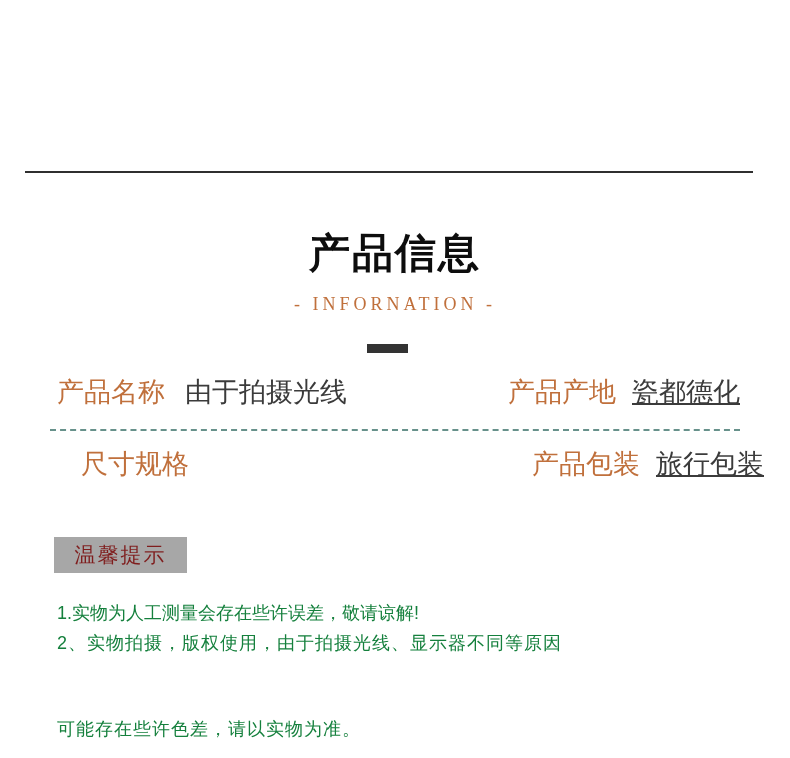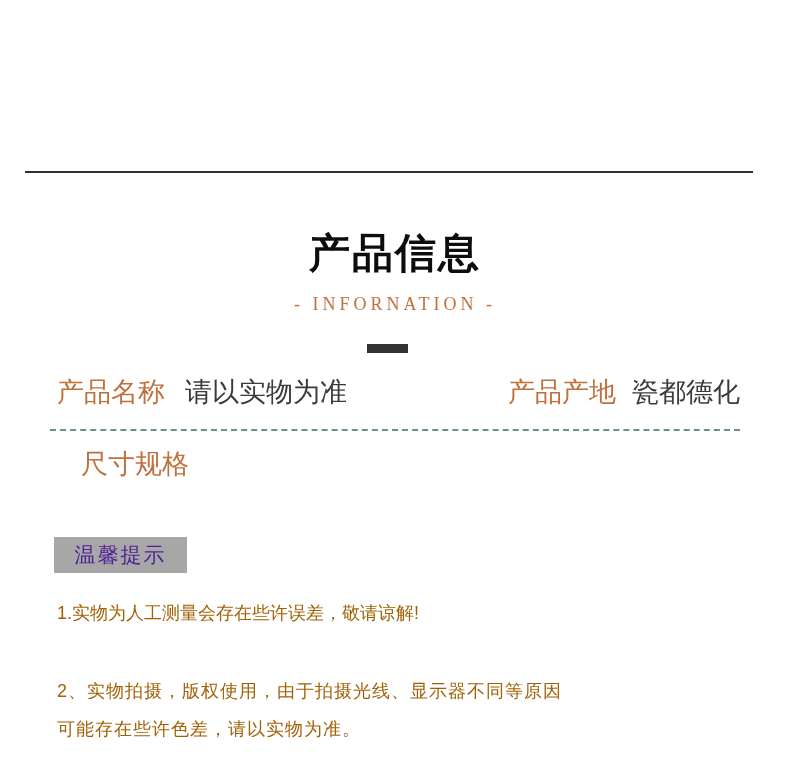--- a/index.html
+++ b/index.html
@@ -76,82 +76,84 @@
     position: absolute;
     color: #c0703c;
   }
   .spec-value {
     position: absolute;
     color: #3b3b3b;
   }
   .pos-l-label { left: 57px; }
   .pos-l-value { left: 185px; }
   .pos-r-label { left: 508px; }
-  .pos-r-value { left: 632px; }
+  .pos-r-value { left: 632px; text-decoration: underline; }
 
   .dotted-divider {
     position: absolute;
     left: 50px;
     top: 429px;
     width: 690px;
     height: 0;
     border-top: 2px dashed #67918b;
   }
 
   
   .tips-badge {
     position: absolute;
     left: 54px;
     top: 537px;
     width: 133px;
     height: 36px;
     background: #a7a7a7;
-    color: #4c1d95;
+    color: #7f1d1d;
     font-size: 21px;
     letter-spacing: 2px;
     text-align: center;
     line-height: 36px;
   }
   .tip-line {
     position: absolute;
     left: 57px;
     width: 700px;
-    color: #a16207;
+    color: #15803d;
     font-size: 18px;
     line-height: 24px;
     white-space: nowrap;
   }
   .tip-line.line-1 { top: 601px; }
-  .tip-line.line-2 { top: 631px; letter-spacing: 1px; margin-top: 48px; }
+  .tip-line.line-2 { top: 631px; letter-spacing: 1px; }
   .tip-line.line-3 { top: 697px; letter-spacing: 1px; margin-top: 20px; }
 </style>
 </head>
 <body>
 
 <div class="page">
 
   <div class="top-rule">
     <div class="top-rule-tab"></div>
   </div>
 
   <div class="title">产品信息</div>
 
   <div class="subtitle">- INFORNATION -</div>
 
   <div class="spec-row row-1">
     <span class="spec-label pos-l-label">产品名称</span>
-    <span class="spec-value pos-l-value">请以实物为准</span>
+    <span class="spec-value pos-l-value">由于拍摄光线</span>
     <span class="spec-label pos-r-label">产品产地</span>
     <span class="spec-value pos-r-value">瓷都德化</span>
   </div>
 
   <div class="dotted-divider"></div>
 
   <div class="spec-row row-2">
     <span class="spec-label pos-l-label">尺寸规格</span>
+    <span class="spec-label pos-r-label">产品包装</span>
+    <span class="spec-value pos-r-value">旅行包装</span>
   </div>
 
   <div class="tips-badge">温馨提示</div>
 
   <div class="tip-line line-1">1.实物为人工测量会存在些许误差，敬请谅解!</div>
 
   <div class="tip-line line-2">2、实物拍摄，版权使用，由于拍摄光线、显示器不同等原因</div>
 
   <div class="tip-line line-3">可能存在些许色差，请以实物为准。</div>
 

